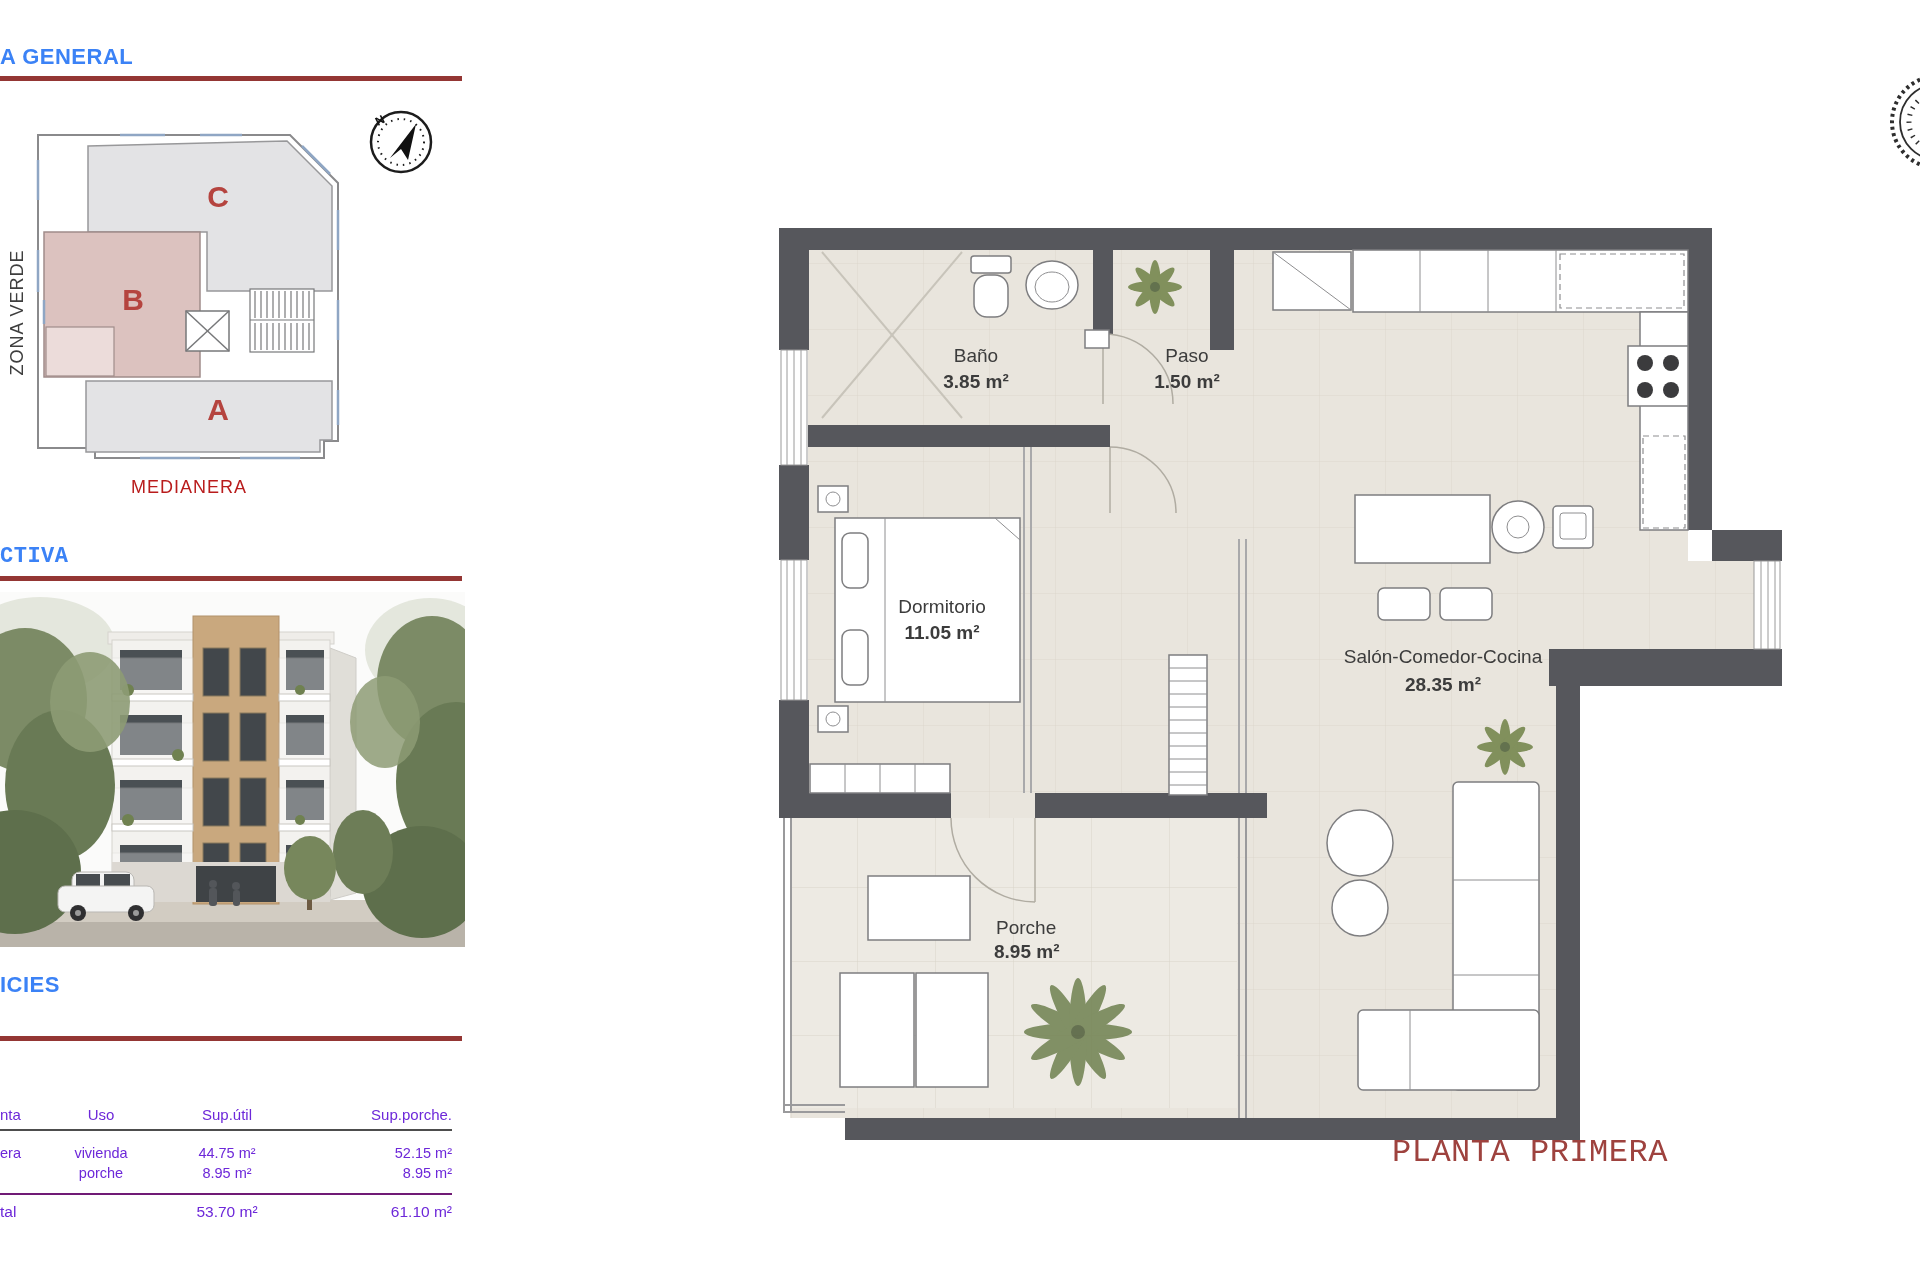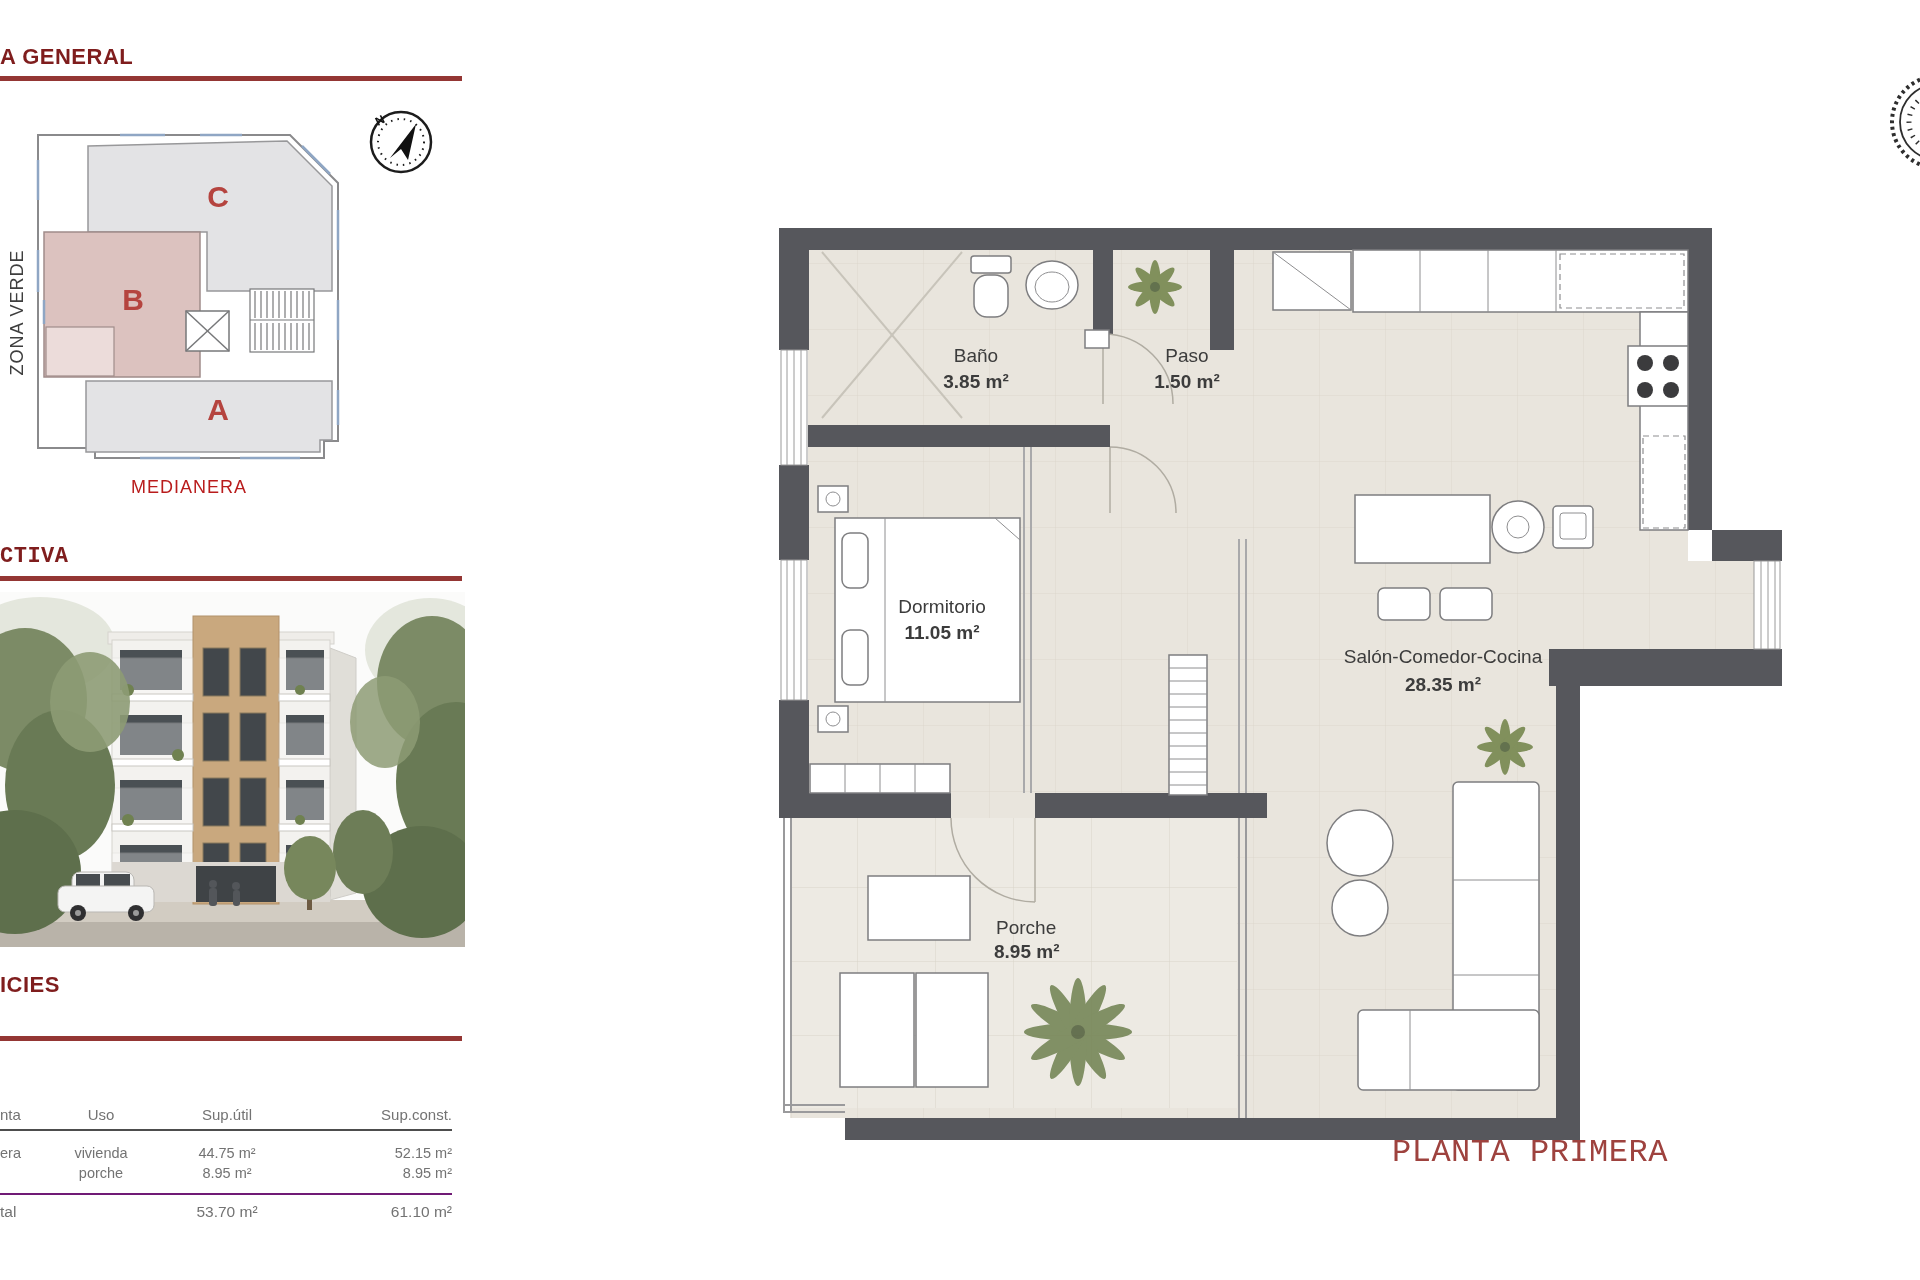--- a/index.html
+++ b/index.html
@@ -1,25 +1,25 @@
 <!DOCTYPE html>
 <html><head>
 <meta charset="utf-8">
 <style>
   html,body{margin:0;padding:0;background:#ffffff;}
   #app{position:relative;width:1920px;height:1280px;background:#ffffff;overflow:hidden;
        font-family:"Liberation Sans", sans-serif;}
   .abs{position:absolute;}
-  .sec-h{position:absolute;left:0;font-size:22px;font-weight:bold;color:#7f1d1d;letter-spacing:.5px;white-space:nowrap;}
+  .sec-h{position:absolute;left:0;font-size:22px;font-weight:bold;color:#3b82f6;letter-spacing:.5px;white-space:nowrap;}
   .rule{position:absolute;left:0;width:462px;height:5px;background:#943634;}
   .rot-label{position:absolute;font-size:18px;color:#3e3e3e;letter-spacing:1px;white-space:nowrap;}
   .plain-label{position:absolute;font-size:18px;color:#b91c1c;letter-spacing:1px;white-space:nowrap;}
   .plan-title{position:absolute;left:1392px;top:1134px;font-size:32px;color:#9E423E;letter-spacing:.5px;white-space:nowrap;font-family:Liberation Mono, monospace;}
   
-  .tbl{position:absolute;left:0;top:1106px;width:452px;font-size:14.5px;color:#737373;}
+  .tbl{position:absolute;left:0;top:1106px;width:452px;font-size:14.5px;color:#6d28d9;}
   .tr{display:grid;grid-template-columns:26px 150px 102px 174px;align-items:end;}
   .tr .c1{text-align:left;}
   .tr .c2{text-align:center;}
   .tr .c3{text-align:center;}
   .tr .c4{text-align:right;}
   .tbl .head{font-size:15px;padding-bottom:6px;border-bottom:2px solid #4d4d4d;}
   .tbl .body{padding-top:12px;line-height:20px;}
   .tbl .totalrow{margin-top:10px;border-top:2px solid #701a75;padding-top:8px;font-size:15.5px;}
   
   svg text{font-family:"Liberation Sans", sans-serif;}
@@ -210,21 +210,21 @@
   </svg>
 
   <div class="sec-h" style="top:972px;">ICIES</div>
   <div class="rule" style="top:1036px;"></div>
 
   <div class="tbl">
     <div class="tr head">
       <div class="c1">nta</div>
       <div class="c2">Uso</div>
       <div class="c3">Sup.útil</div>
-      <div class="c4">Sup.const.</div>
+      <div class="c4">Sup.porche.</div>
     </div>
     <div class="body">
       <div class="tr">
         <div class="c1">era</div>
         <div class="c2">vivienda</div>
         <div class="c3">44.75 m²</div>
         <div class="c4">52.15 m²</div>
       </div>
       <div class="tr">
         <div class="c1"></div>

